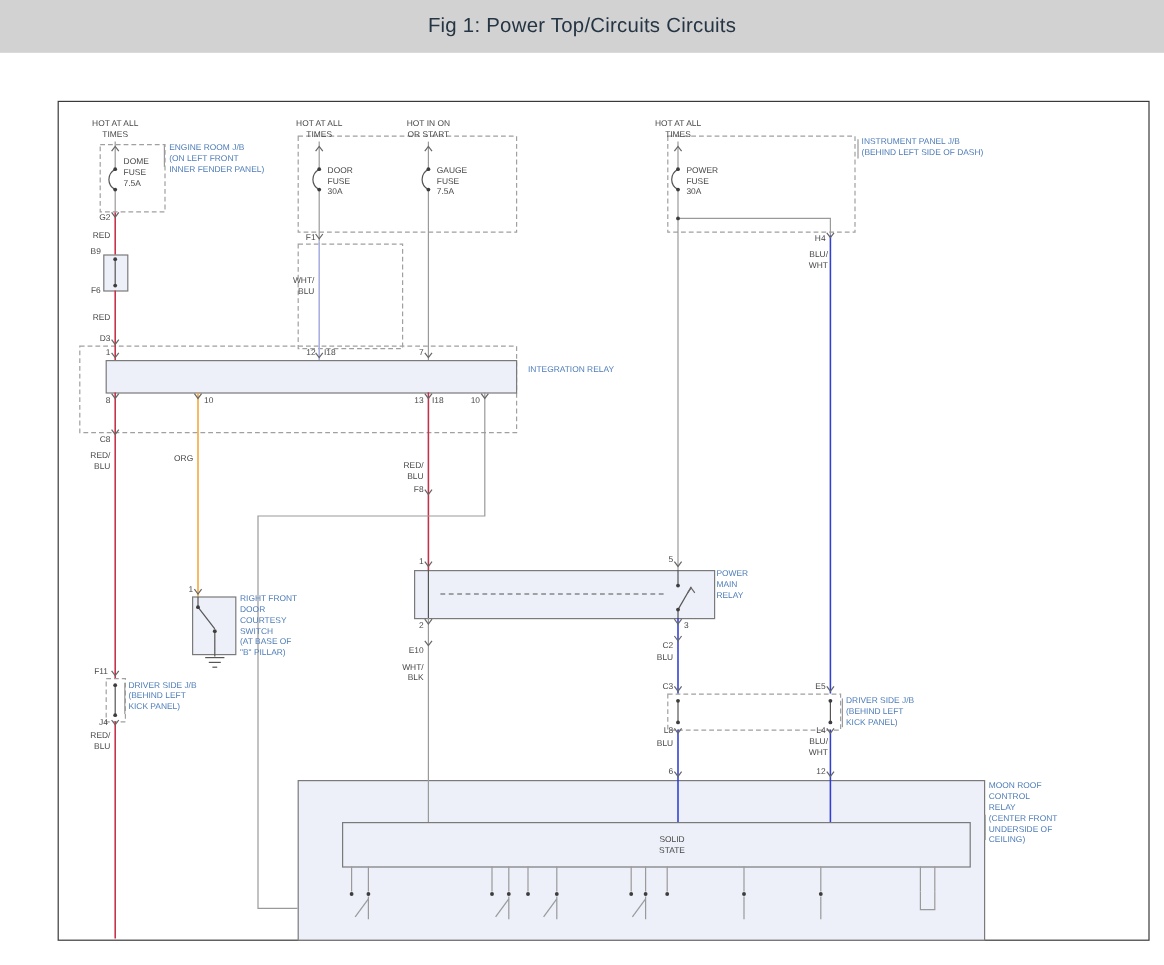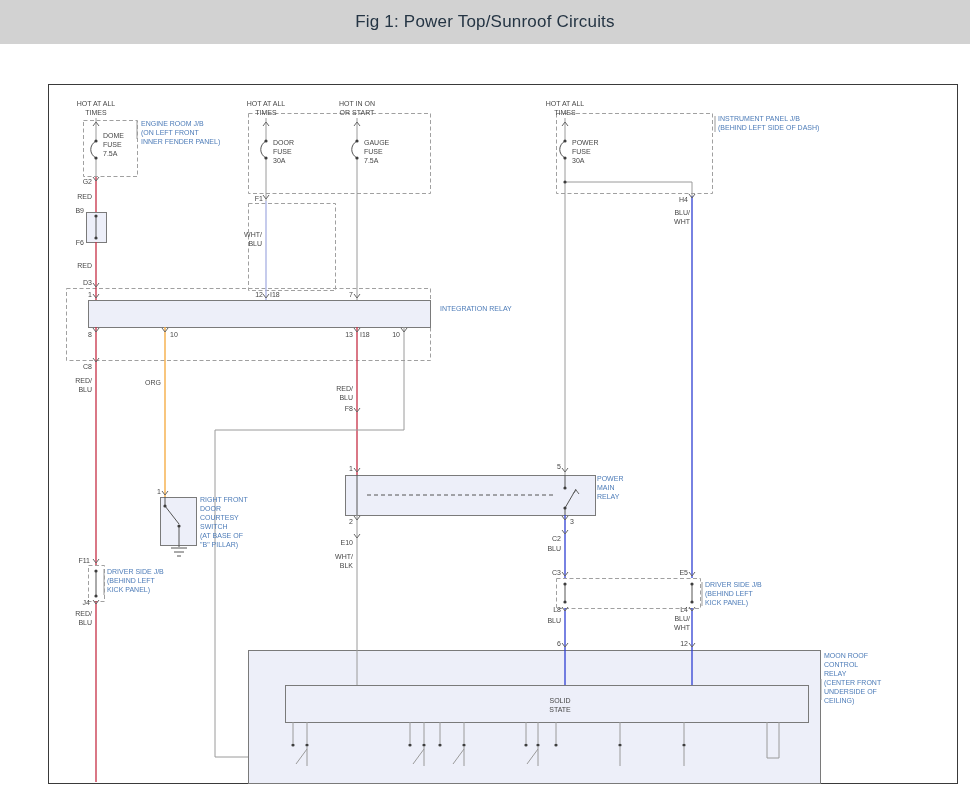--- a/index.html
+++ b/index.html
@@ -26,21 +26,21 @@
   .wire-ltblue { stroke:var(--wire-ltblue,#a8b0e2); }
   .dash { stroke-dasharray:4 3; }
   .dot { fill:#3d3d3d; stroke:none; }
   .arrow { fill:none; stroke:#666; stroke-width:1; }
 </style>
 </head>
 <body>
 
 <div class="page">
   <div class="header">
-    <h1>Fig 1: Power Top/Sunroof Circuits</h1>
+    <h1>Fig 1: Power Top/Circuits Circuits</h1>
   </div>
   <div class="frame"></div>
   <svg class="canvas" id="wires" viewBox="0 0 970 804" xmlns="http://www.w3.org/2000/svg">
       <rect x="83.5" y="120.5" width="54" height="56" class="dashed-box"></rect>
       <rect x="248.5" y="113.5" width="182" height="80" class="dashed-box"></rect>
       <rect x="556.5" y="113.5" width="156" height="80" class="dashed-box"></rect>
       <rect x="248.5" y="203.5" width="87" height="87" class="dashed-box"></rect>
       <rect x="66.5" y="288.5" width="364" height="72" class="dashed-box"></rect>
       <rect x="88.5" y="565.5" width="16" height="36" class="dashed-box"></rect>
       <rect x="556.5" y="578.5" width="144" height="30" class="dashed-box"></rect>

